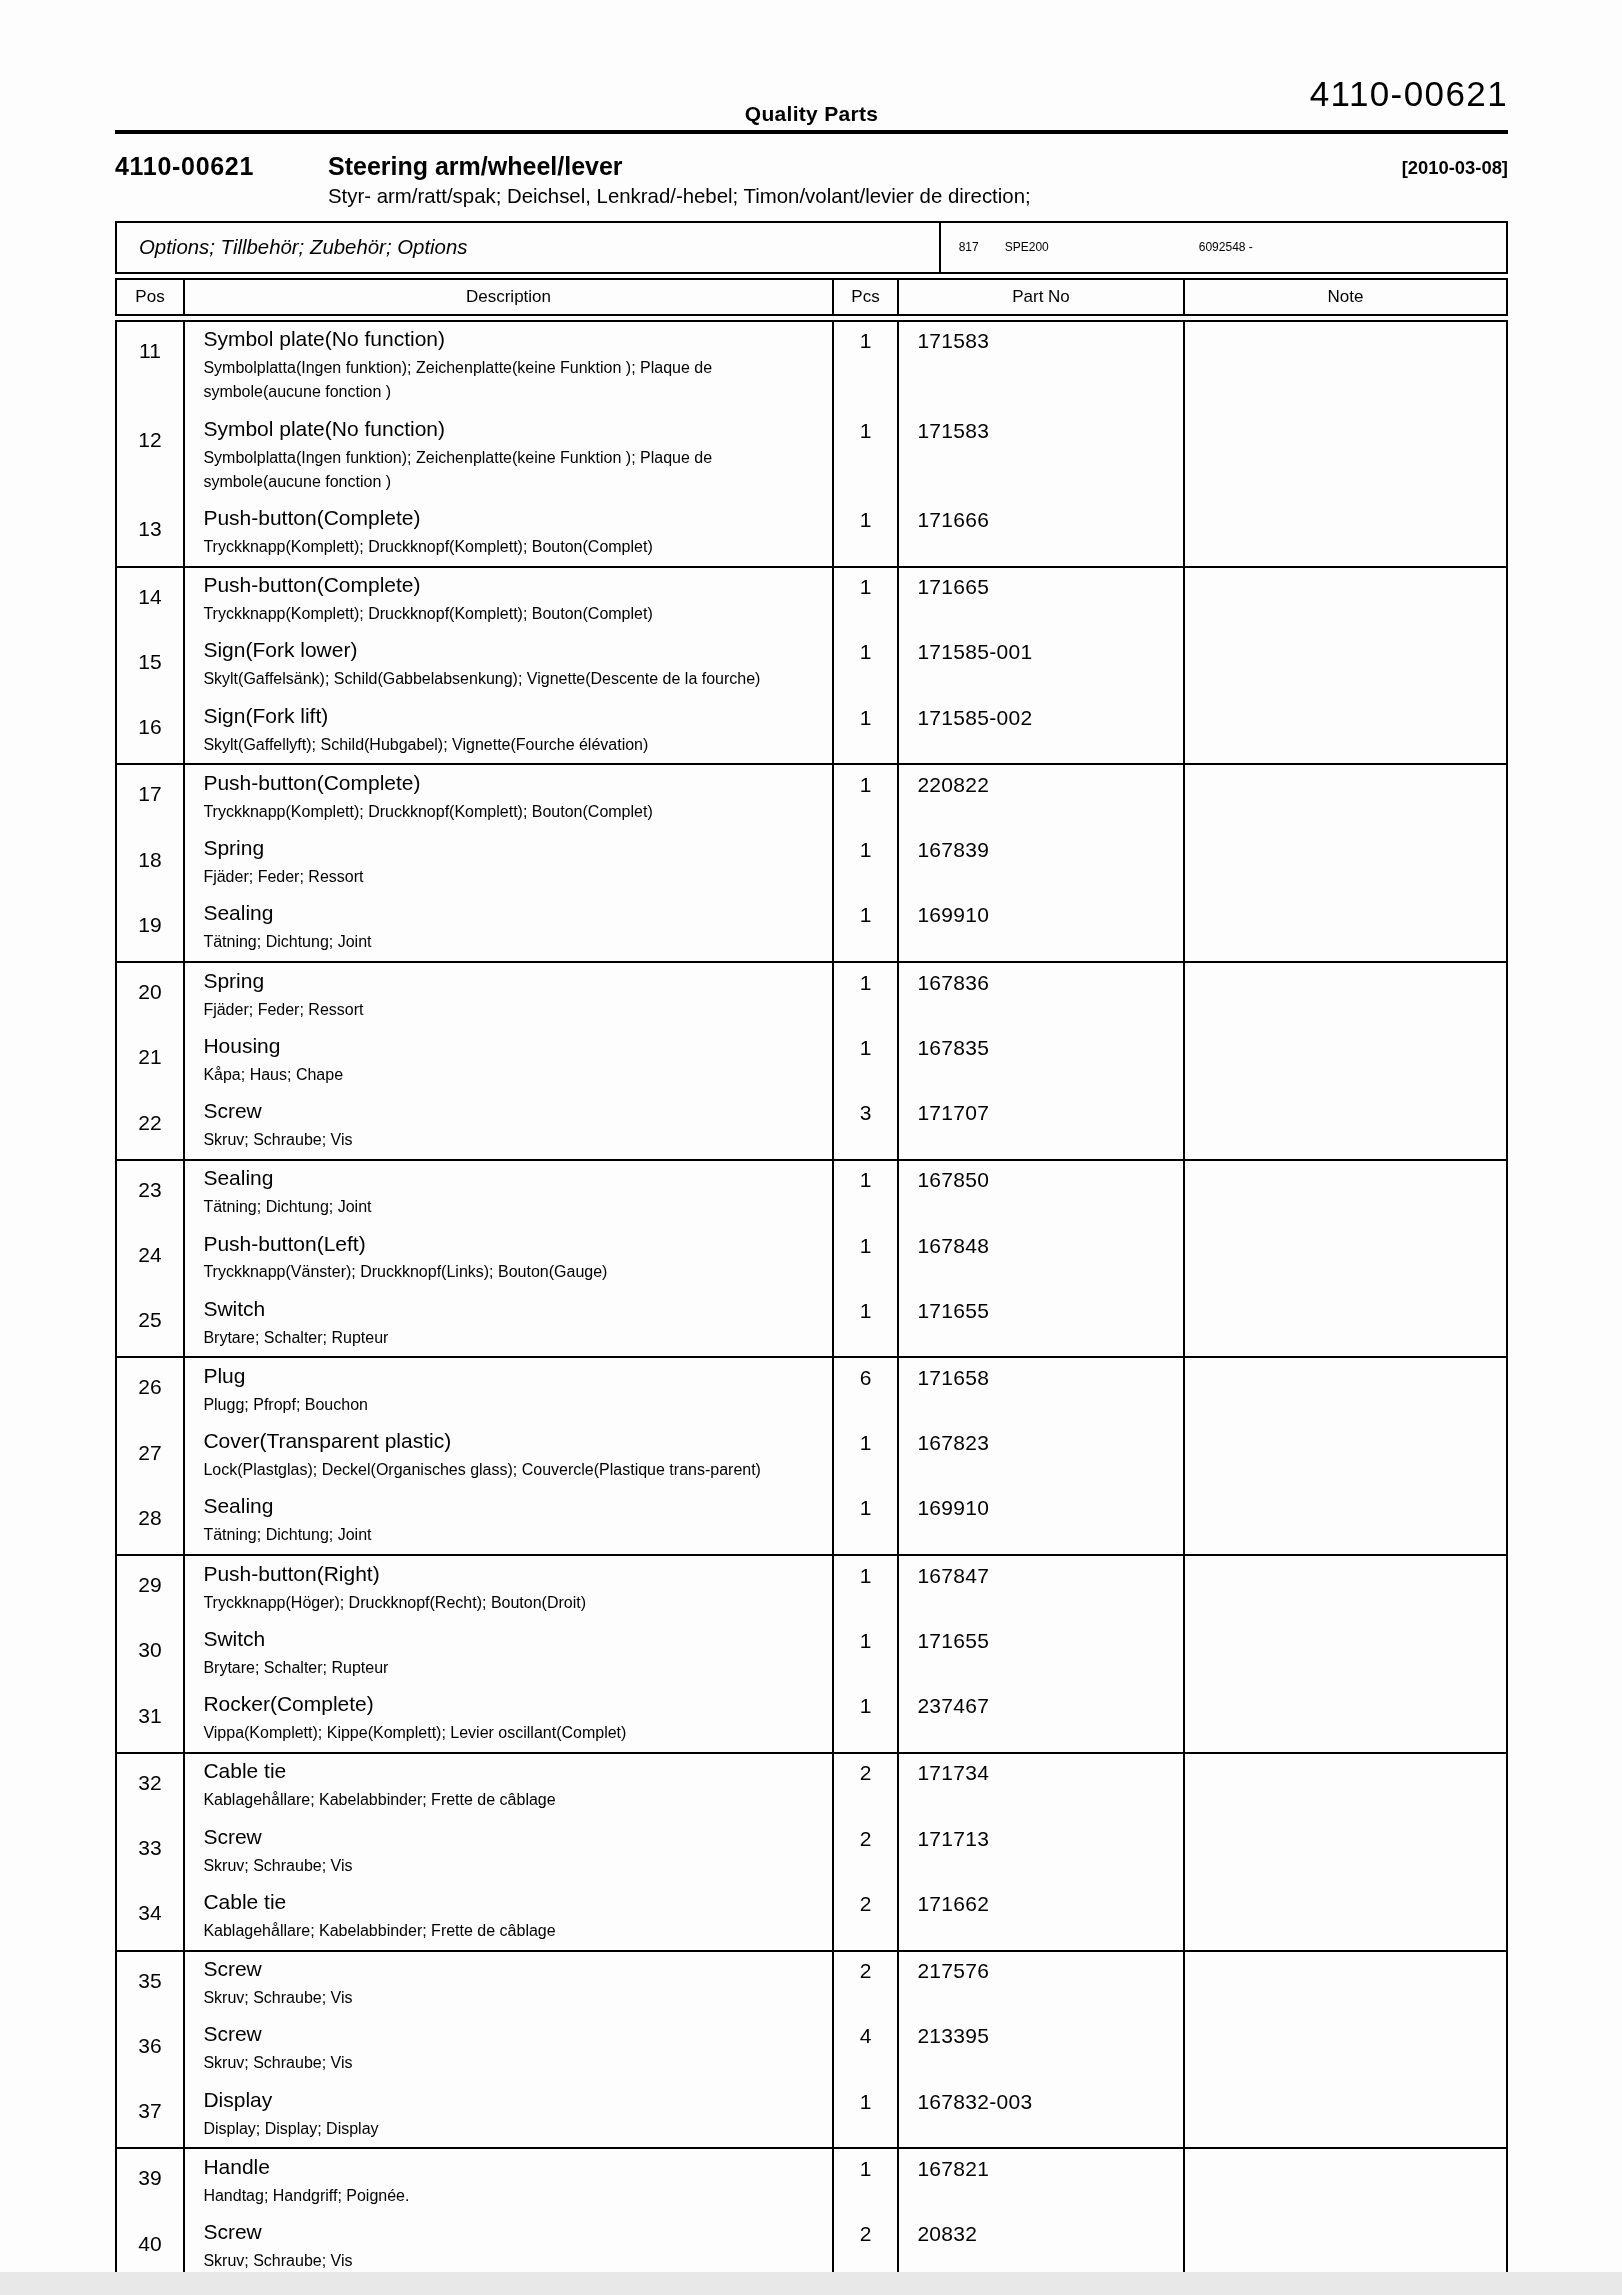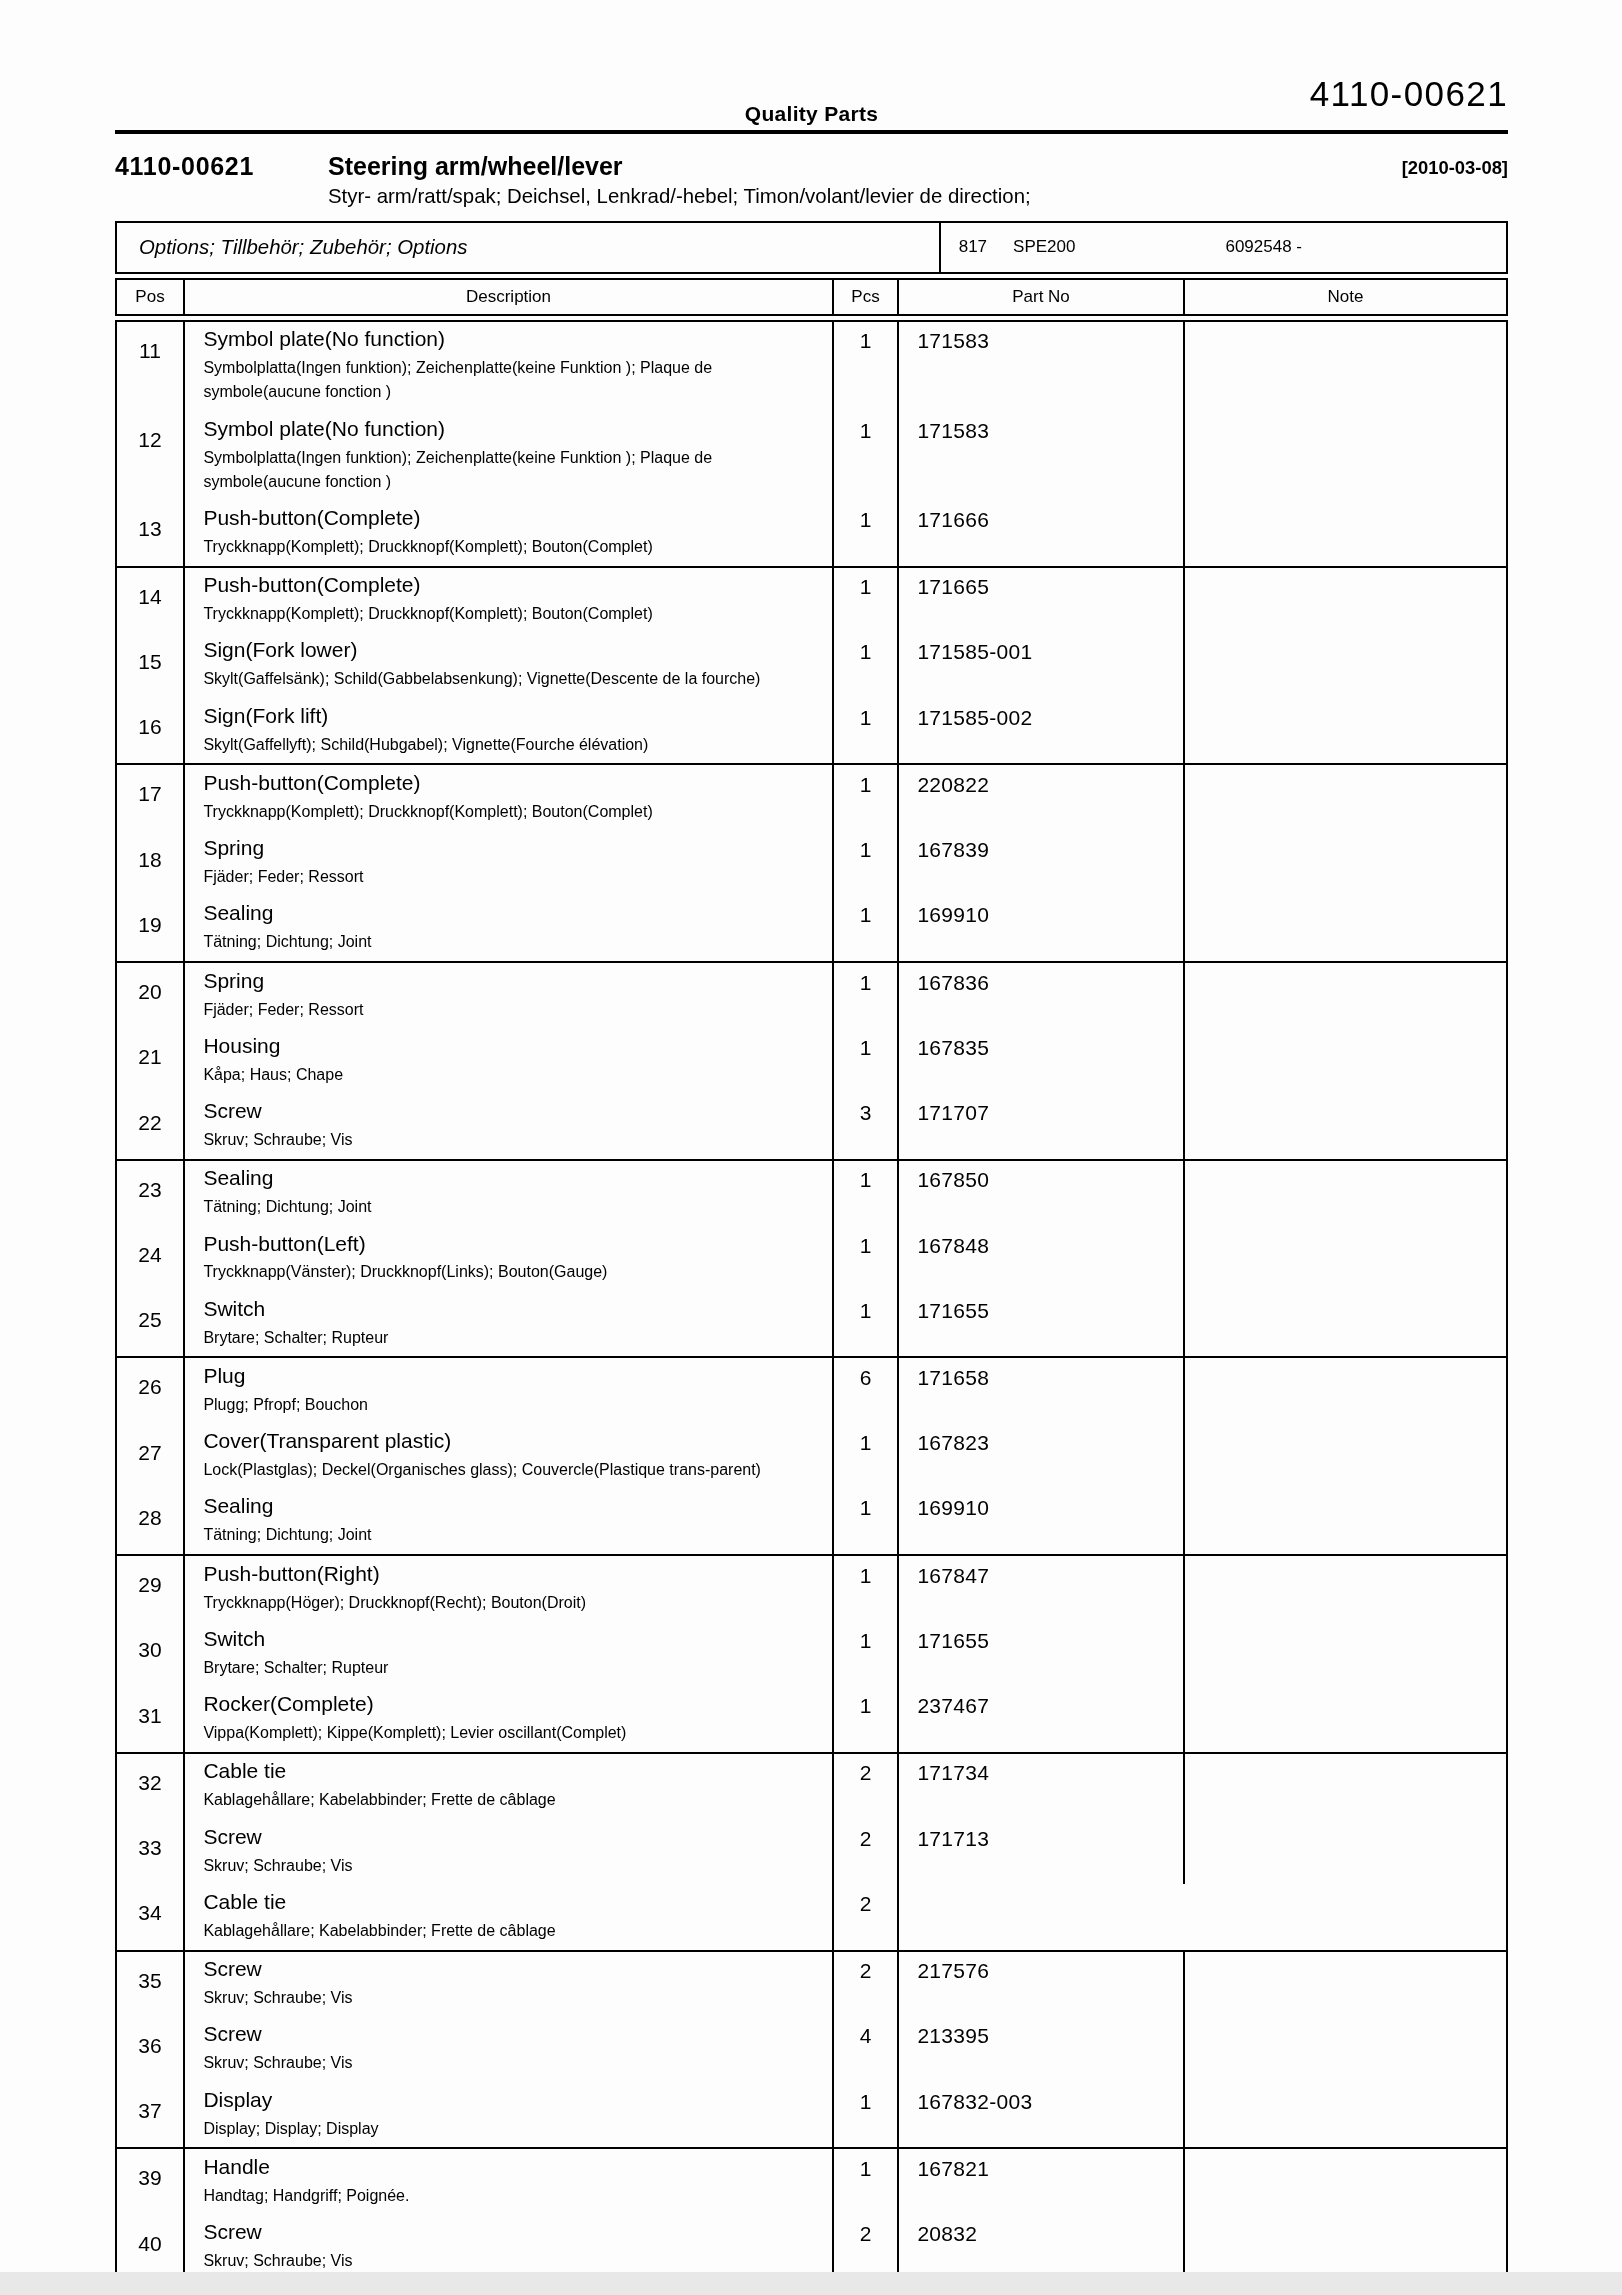--- a/index.html
+++ b/index.html
@@ -33,21 +33,21 @@
   .options-band {
     margin-top:13px; border:2.7px solid #000; height:49px;
     display:flex; align-items:center;
   }
   .options-label {
     width:822px; flex:none; font-size:20.4px; font-style:italic; padding-left:22px;
     box-sizing:border-box;
   }
   .options-right {
     flex:1; align-self:stretch; border-left:2px solid #000;
-    display:flex; align-items:center; font-size:17px;
+    display:flex; align-items:center; font-size:12px;
   }
   .opt-code   { padding-left:17.7px; }
   .opt-model  { padding-left:26px; }
   .opt-serial { padding-left:150px; }
 
   
   .col-header {
     margin-top:4.1px; border:2px solid #000; border-left-width:2.7px; border-right-width:2.7px;
     display:grid; grid-template-columns:66px 649px 65px 286px 1fr;
     height:34px; align-items:center; font-size:17px; text-align:center;
@@ -350,20 +350,21 @@
           <div class="c-part">171713</div>
           <div class="c-note"></div>
         </div>
         <div class="row">
           <div class="c-pos">34</div>
           <div class="c-desc">
             <div class="d-main">Cable tie</div>
             <div class="d-sub">Kablagehållare; Kabelabbinder; Frette de câblage</div>
           </div>
           <div class="c-pcs">2</div>
+          <div class="c-part">171662</div>
           <div class="c-note"></div>
         </div>
         <div class="sep"></div>
         <div class="row">
           <div class="c-pos">35</div>
           <div class="c-desc">
             <div class="d-main">Screw</div>
             <div class="d-sub">Skruv; Schraube; Vis</div>
           </div>
           <div class="c-pcs">2</div>

